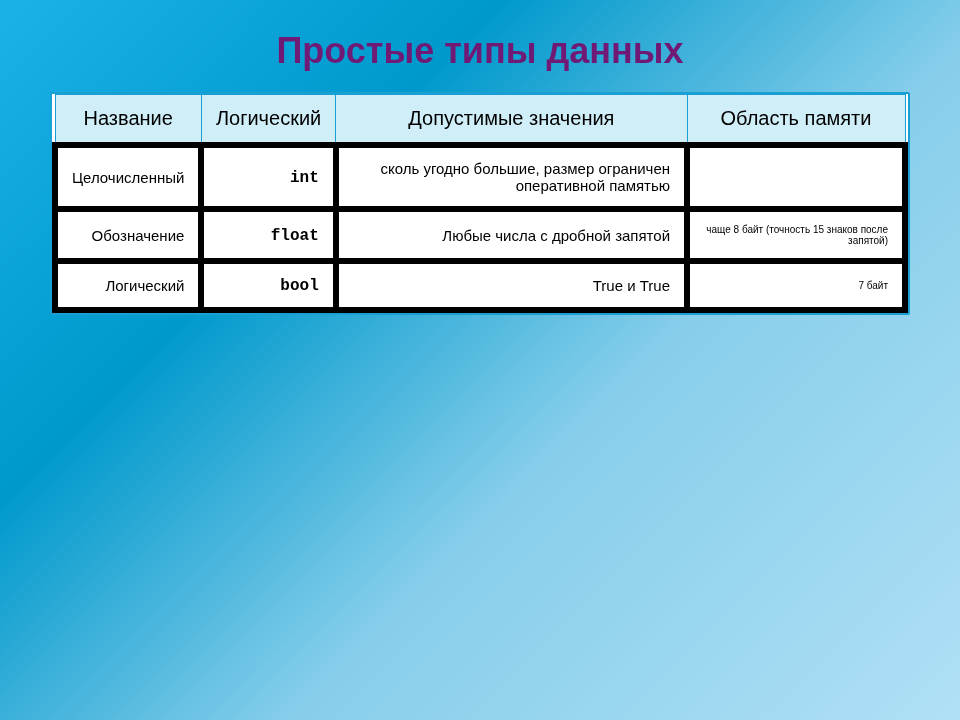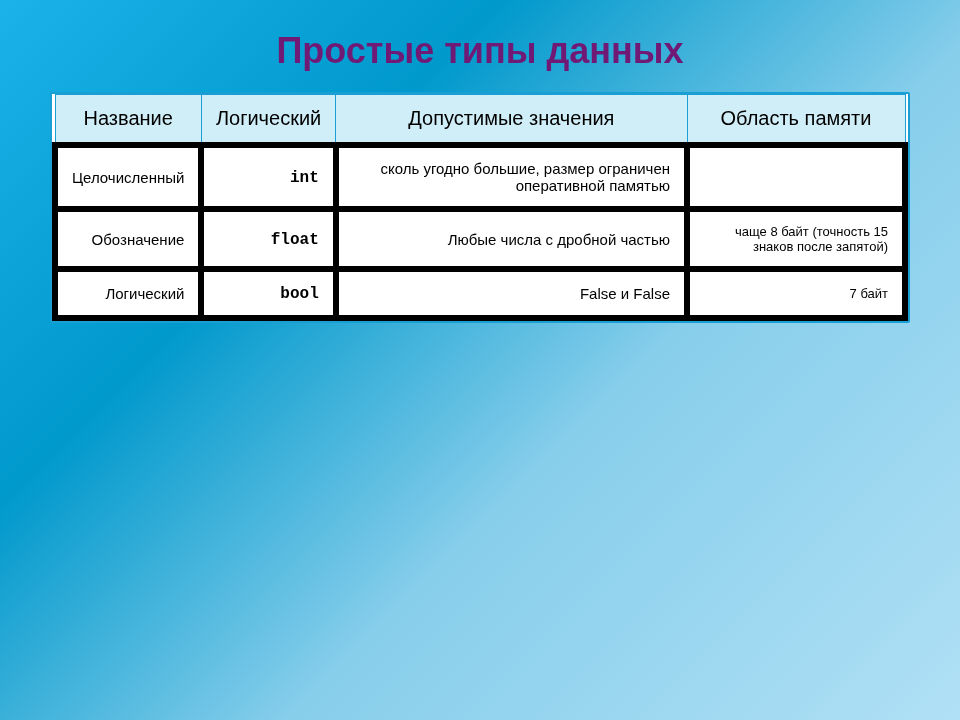--- a/index.html
+++ b/index.html
@@ -75,21 +75,21 @@
     }
 
     .notation-code {
       font-family: 'Courier New', Courier, monospace;
       font-weight: bold;
       font-size: 16px;
       color: #000;
     }
 
     .small-text {
-      font-size: 13px;
+      font-size: 10px;
     }
   </style>
 </head>
 <body>
 
 <h1 class="page-title">Простые типы данных</h1>
 
 <div class="table-container">
   <table>
     <thead>
@@ -103,24 +103,24 @@
     <tbody id="table-body">
     <tr>
           <td>Целочисленный</td>
           <td><span class="notation-code">int</span></td>
           <td>сколь угодно большие, размер ограничен оперативной памятью</td>
           <td></td>
         </tr>
         <tr>
           <td>Обозначение</td>
           <td><span class="notation-code">float</span></td>
-          <td>Любые числа с дробной частью</td>
+          <td>Любые числа с дробной запятой</td>
           <td class="small-text">чаще 8 байт (точность 15 знаков после запятой)</td>
         </tr>
         <tr>
           <td>Логический</td>
           <td><span class="notation-code">bool</span></td>
-          <td>False и False</td>
+          <td>True и True</td>
           <td class="small-text">7 байт</td>
         </tr>
       </tbody>
   </table>
 </div>
 
 </body></html>

